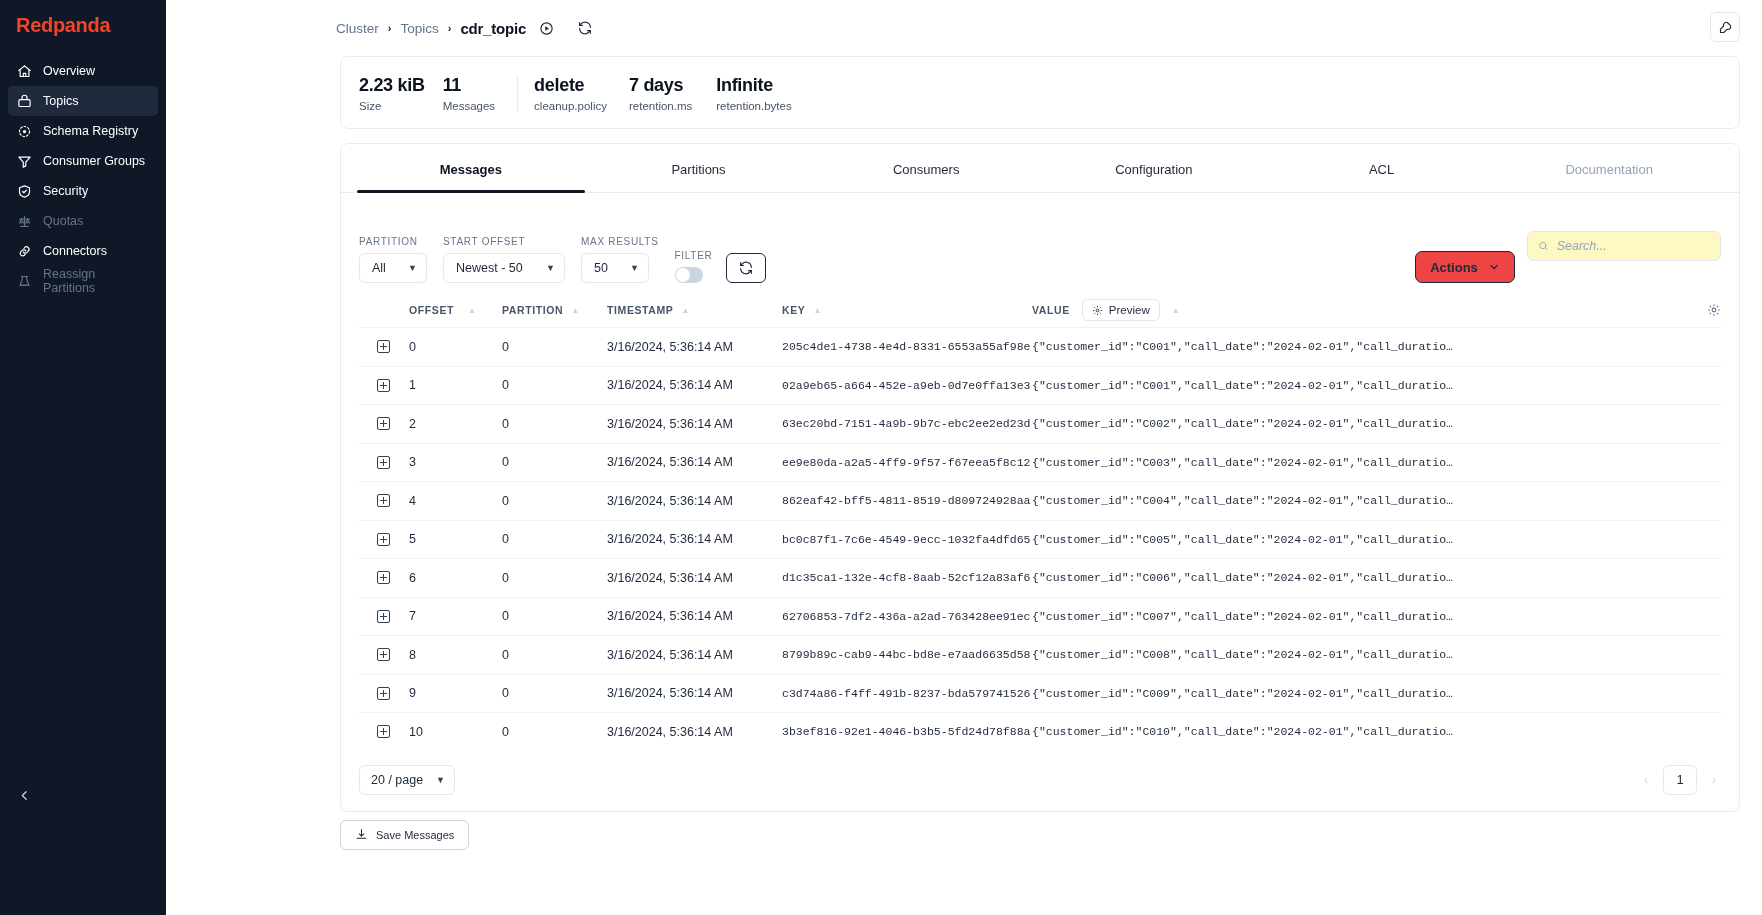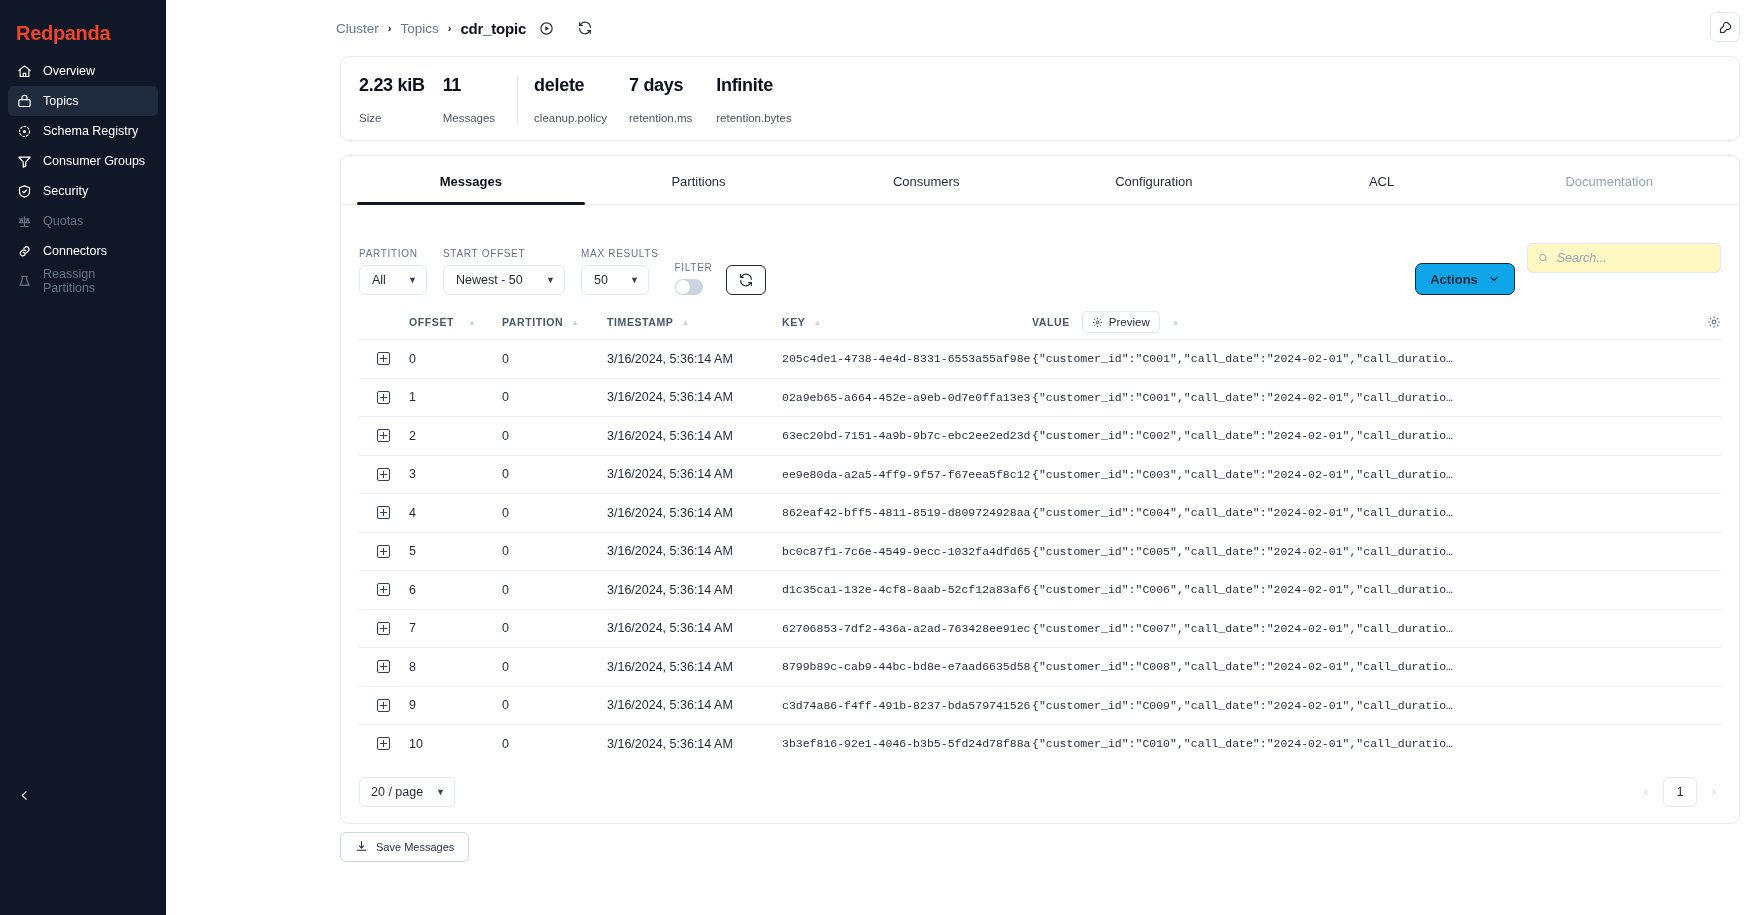--- a/index.html
+++ b/index.html
@@ -12,21 +12,21 @@
   .app { display: flex; width: 1762px; height: 915px; }
 
   
   .sidebar {
     width: 166px; min-width: 166px; height: 915px;
     background: #101828;
     position: relative;
     color: #fff;
   }
   .brand {
-    padding: 22px 0 0 16px;
+    padding: 14px 0 0 16px;
     font-size: 20px; font-weight: bold;
     color: #f0452b;
     letter-spacing: -0.3px;
     height: 48px;
   }
   .nav { margin-top: 8px; }
   .nav-item {
     display: flex; align-items: center; gap: 11px;
     height: 30px;
     margin: 0 8px 0 8px;
@@ -68,21 +68,21 @@
   }
 
   
   .card {
     margin: 0 22px 0 174px;
     border: 1px solid #e8ecf1; border-radius: 8px; background: #fff;
   }
   .stats-card { display: flex; align-items: center; padding: 18px 0 16px 0; }
   .stat { padding: 0 0 0 18px; }
   .stat .val { font-size: 18px; font-weight: bold; color: #0b1320; letter-spacing: -0.3px; }
-  .stat .lbl { font-size: 11.5px; color: #475569; margin-top: 16px; }
+  .stat .lbl { font-size: 11.5px; color: #475569; margin-top: 4px; }
   .stat-div { width: 1px; align-self: stretch; background: #e8ecf1; margin: 0 16px 0 22px; }
 
   
   .tabs-card { margin-top: 14px; padding-bottom: 0; }
   .tabs {
     display: flex; padding: 0 16px; border-bottom: 1px solid #e8ecf1;
     margin: 0 0 0 0;
   }
   .tab {
     flex: 1; text-align: center; font-size: 13px; color: #1e293b;
@@ -120,21 +120,21 @@
   }
   .refresh-btn {
     width: 40px; height: 30px; border: 1px solid #1e293b; border-radius: 6px;
     display: flex; align-items: center; justify-content: center;
     color: #1e293b; background: #fff; cursor: pointer;
   }
   .controls-right { margin-left: auto; display: flex; align-items: center; gap: 12px; }
   .actions-btn {
     width: 100px; height: 32px; border: 1px solid #1e293b; border-radius: 7px;
     display: flex; align-items: center; justify-content: center; gap: 10px;
-    font-size: 13px; font-weight: bold; color: #1e293b; background: #0ea5e9; cursor: pointer; margin-top: 42px;
+    font-size: 13px; font-weight: bold; color: #1e293b; background: #ef4444; cursor: pointer; margin-top: 42px;
   }
   .search {
     width: 194px; height: 30px; border: 1px solid #e2e8f0; border-radius: 6px;
     display: flex; align-items: center; gap: 8px; padding: 0 10px; background: #fef9c3;
   }
   .search input {
     border: 0; outline: 0; font-size: 12.5px; font-style: italic;
     color: #64748b; width: 100%; font-family: "Liberation Sans", sans-serif;
     background: transparent;
   }

